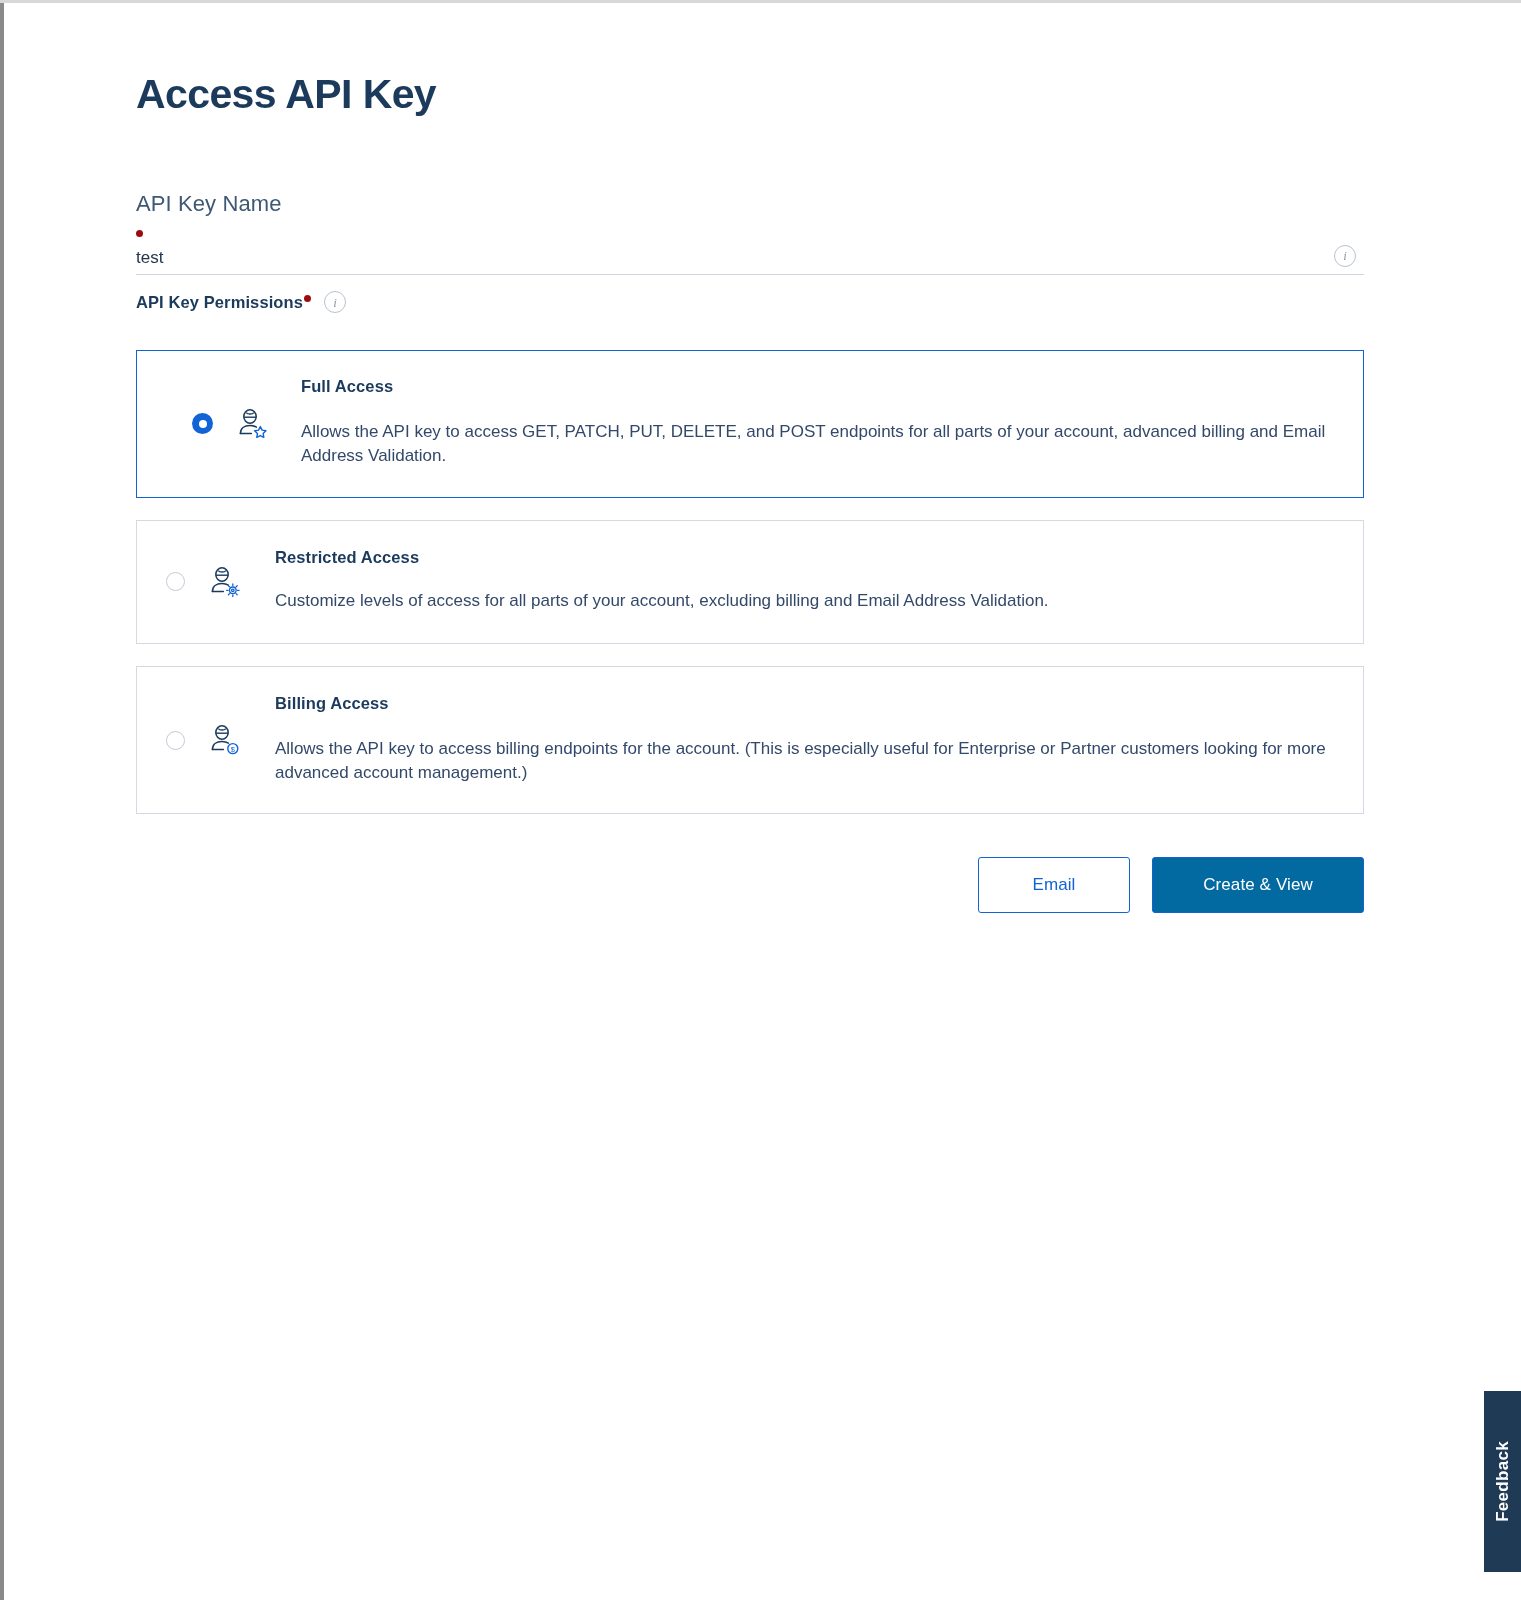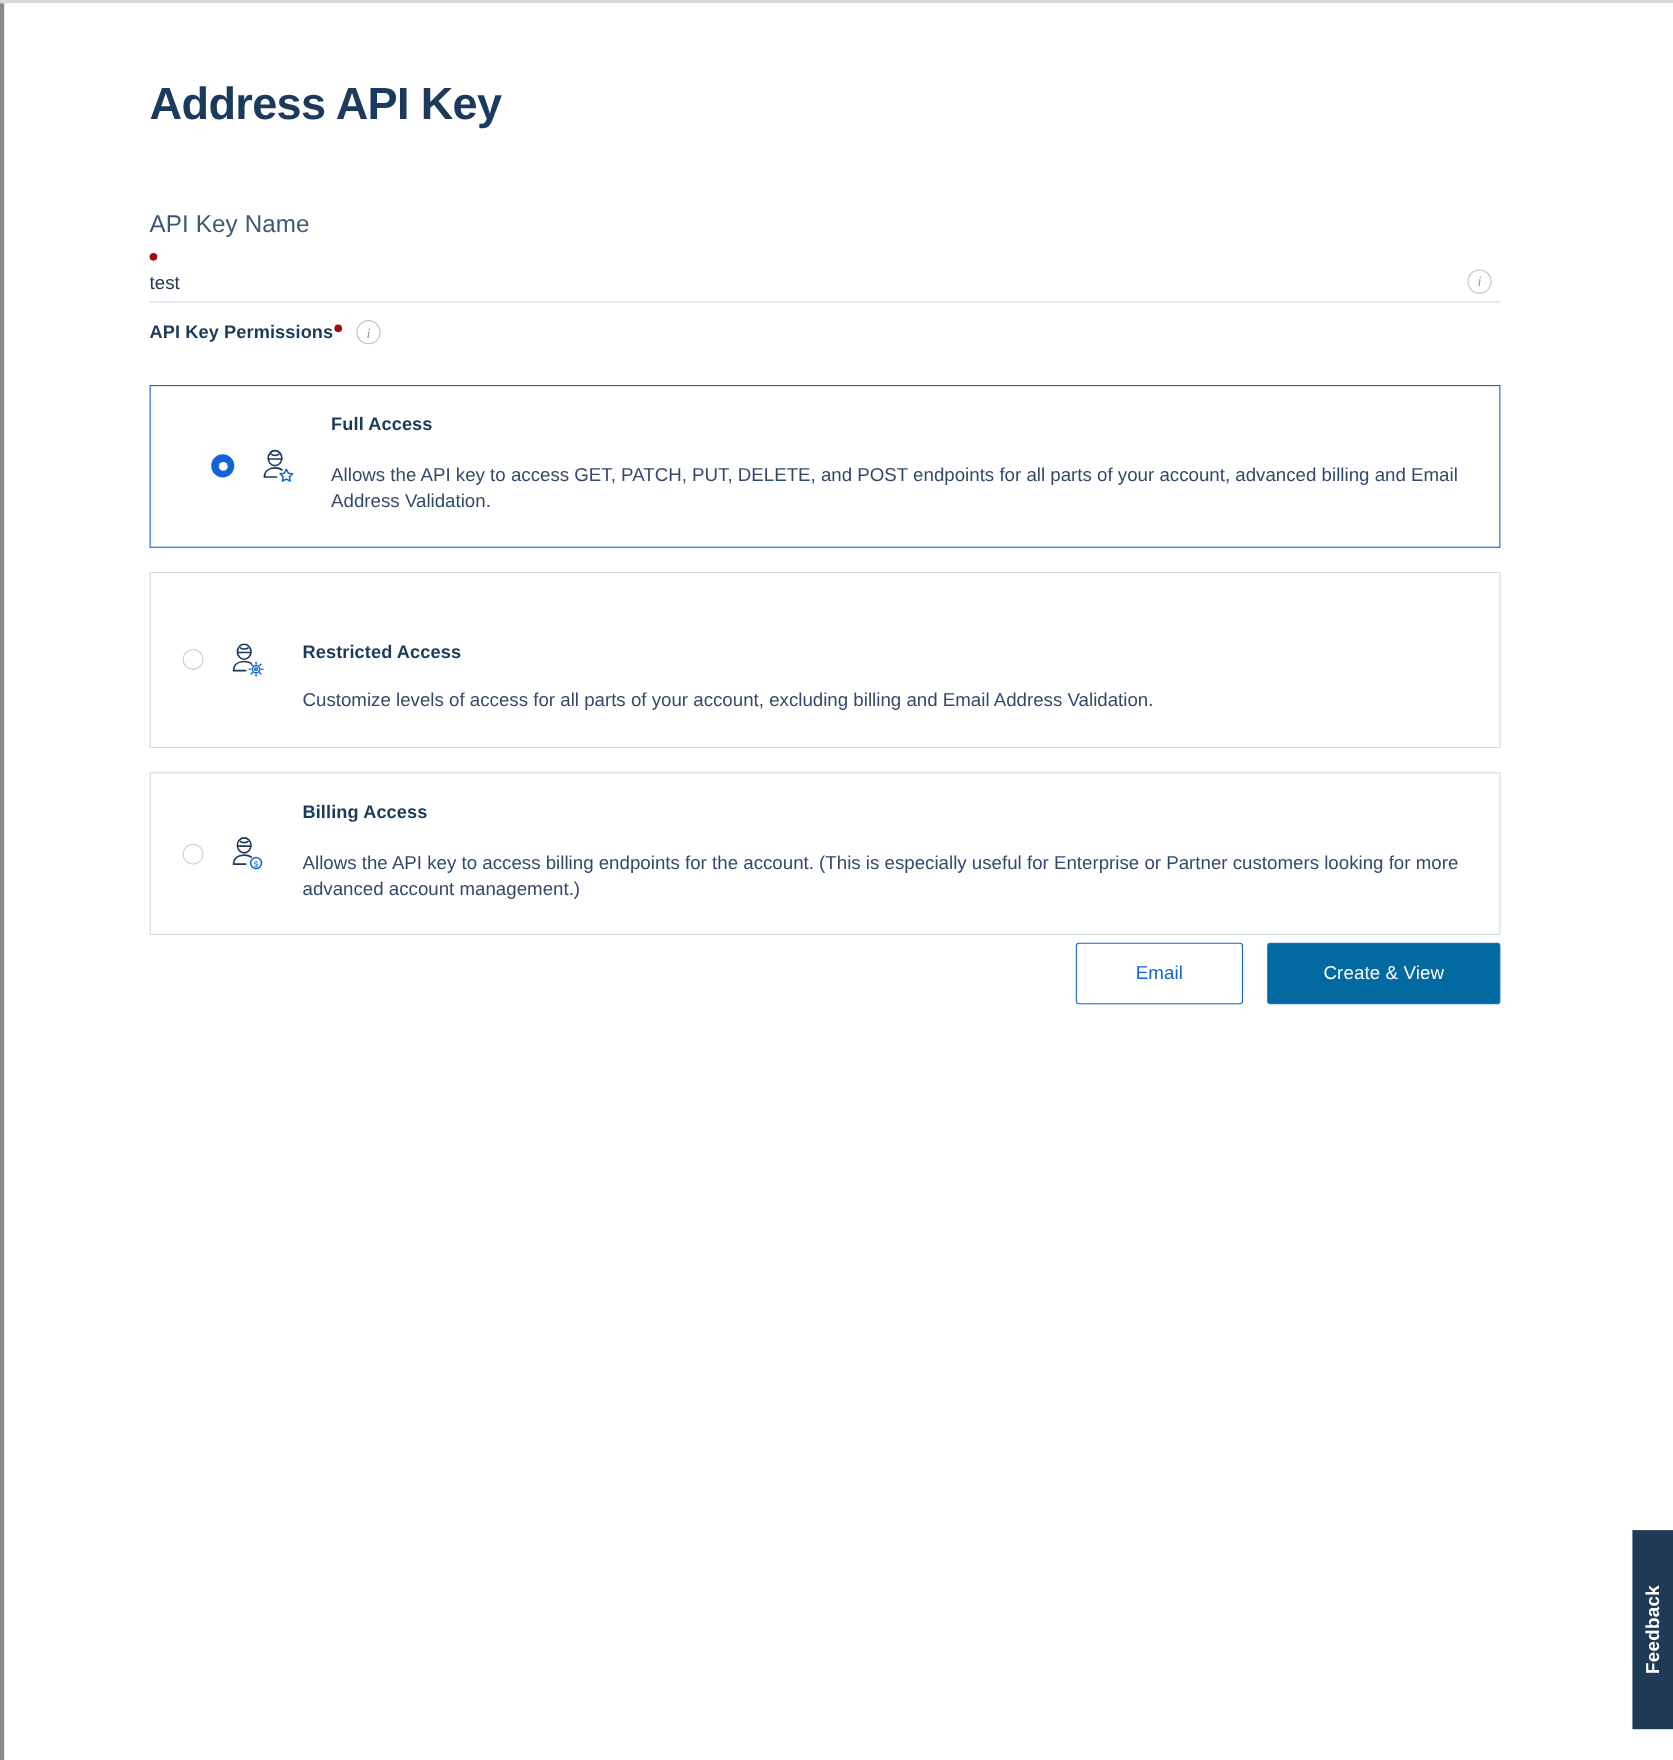--- a/index.html
+++ b/index.html
@@ -208,21 +208,21 @@
     margin-bottom: 24px;
   }
   .card-desc {
     font-size: 17px;
     line-height: 1.43;
     color: #33496a;
     max-width: 1060px;
   }
   .card.c-full .card-body { padding-top: 26px; padding-bottom: 28px; }
   .card.c-restricted .card-body { padding-top: 27px; padding-bottom: 30px; }
-  .card.c-restricted .card-title { margin-bottom: 22px; margin-top: 36px; }
+  .card.c-restricted .card-title { margin-bottom: 22px; }
   .card.c-billing .card-body { padding-top: 27px; padding-bottom: 28px; }
 
   
   .actions {
     position: absolute;
     left: 0;
     top: 854px;
     width: 1228px;
     display: flex;
     justify-content: flex-end;
@@ -277,21 +277,21 @@
 </style>
 </head>
 <body>
 
 <div class="frame-top"></div>
 <div class="frame-left"></div>
 
 <div class="page">
   <div class="content">
 
-    <h1 class="page-title">Address API Key</h1>
+    <h1 class="page-title">Access API Key</h1>
 
     <div class="field-block">
       <div class="field-label">
         <span>API Key Name</span>
         <span class="req-dot"></span>
       </div>
       <div class="field-input-row">
         <input class="field-input" type="text" value="test" style="">
         <span class="info-circle field-info">i</span>
       </div>

